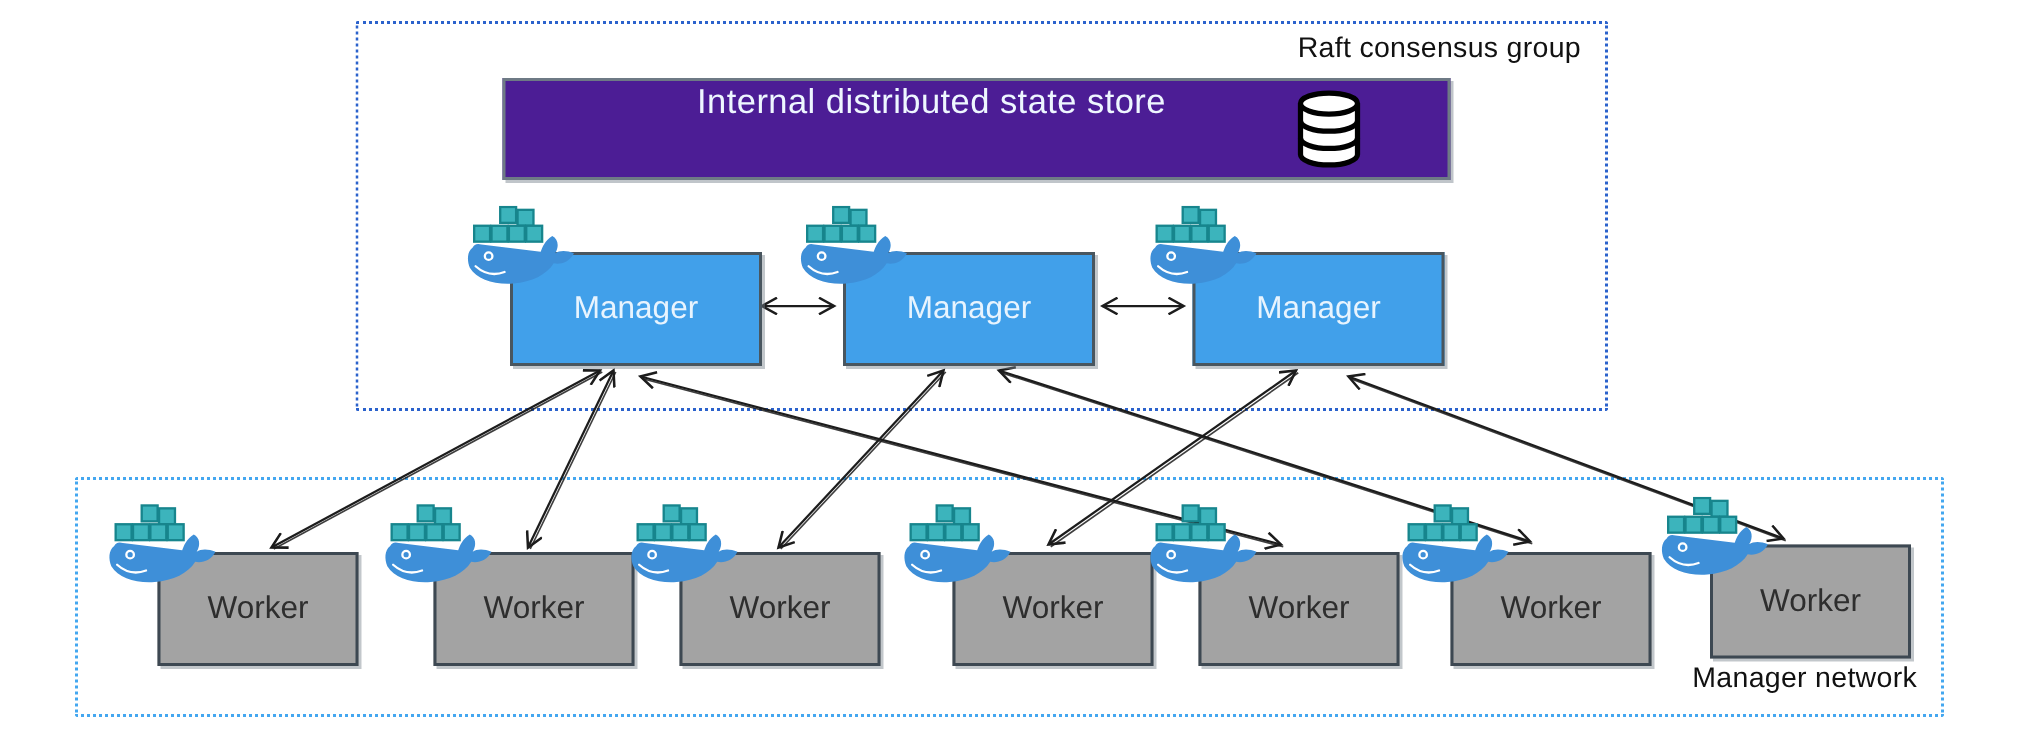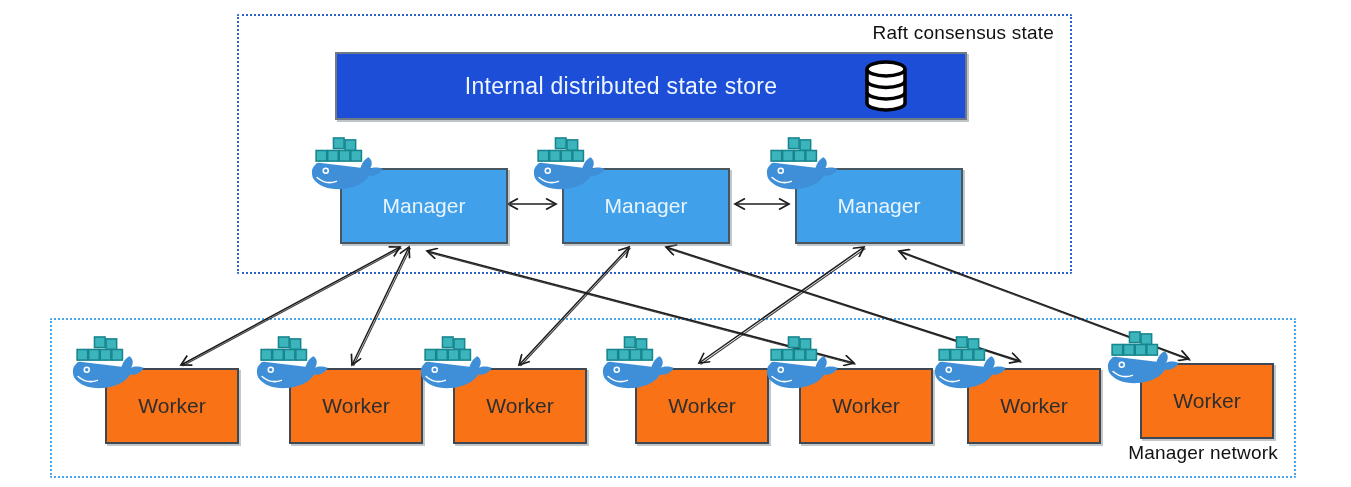--- a/index.html
+++ b/index.html
@@ -7,30 +7,30 @@
   .canvas{position:relative;width:1351px;height:487px;background:#ffffff;overflow:hidden;}
 
   .group-box{position:absolute;background:transparent;}
   .raft-box{left:237px;top:14px;width:831px;height:256px;border:2.5px dotted #2b62cc;border-radius:2px;}
   .gossip-box{left:50px;top:318px;width:1242px;height:156px;border:2.5px dotted #44a7f0;border-radius:2px;}
 
   .group-label{position:absolute;color:#111;font-size:19px;letter-spacing:.2px;}
   .raft-label{top:6px;right:16px;}
   .gossip-label{bottom:12px;right:16px;}
 
-  .store-box{position:absolute;left:335px;top:52px;width:628px;height:64px;background:#1d4ed8;
+  .store-box{position:absolute;left:335px;top:52px;width:628px;height:64px;background:#4c1d95;
     border:2px solid #6e7a85;box-shadow:2px 2px 0 rgba(130,140,150,.5);
-    display:flex;align-items:center;justify-content:center;}
+    display:flex;justify-content:center;}
   .store-box .store-text{color:#eef7ff;font-size:23px;letter-spacing:.3px;margin-right:60px;}
   .db-icon{position:absolute;right:56px;top:6px;width:46px;height:52px;}
 
   .node{position:absolute;display:flex;align-items:center;justify-content:center;
     border:2px solid #49565f;box-shadow:2px 2px 0 rgba(120,130,140,.45);}
   .manager-node{width:164px;height:72px;background:#41a0ea;color:#e8f4fe;font-size:21px;}
-  .worker-node{width:130px;height:72px;background:#f97316;color:#2e2e2e;font-size:21px;border-color:#3d4852;}
+  .worker-node{width:130px;height:72px;background:#a3a3a3;color:#2e2e2e;font-size:21px;border-color:#3d4852;}
 
   .whale{position:absolute;width:74px;height:54px;pointer-events:none;}
 
   .arrows{position:absolute;left:0;top:0;width:1351px;height:487px;pointer-events:none;}
   .arrows path.link{stroke:#1c1c1c;stroke-width:1.5;fill:none;}
   .arrows path.ghost{stroke:rgba(28,28,28,.85);stroke-width:1.1;fill:none;}
   .hidden-defs{position:absolute;width:0;height:0;overflow:hidden;}
 </style>
 </head>
 <body>
@@ -55,21 +55,21 @@
       <ellipse cx="23" cy="9" rx="19" ry="7" fill="#ffffff" stroke="#000000" stroke-width="3.5"></ellipse>
       <path d="M4,20.5 a19,7 0 0 0 38,0" fill="none" stroke="#000000" stroke-width="3.5"></path>
       <path d="M4,32 a19,7 0 0 0 38,0" fill="none" stroke="#000000" stroke-width="3.5"></path>
     </symbol>
   </defs>
 </svg>
 
 <div class="canvas">
 
   <div class="group-box raft-box">
-    <div class="group-label raft-label">Raft consensus state</div>
+    <div class="group-label raft-label">Raft consensus group</div>
   </div>
 
   <div class="group-box gossip-box">
     <div class="group-label gossip-label">Manager network</div>
   </div>
 
   <svg class="arrows">
     <defs>
       <marker id="vhead" markerWidth="14" markerHeight="12" refX="0" refY="0" orient="auto-start-reverse" markerUnits="userSpaceOnUse" viewBox="-12 -6 14 12">
         <path d="M-10,-5.5 L0,0 L-10,5.5" fill="none" stroke="#1c1c1c" stroke-width="1.7"></path>

